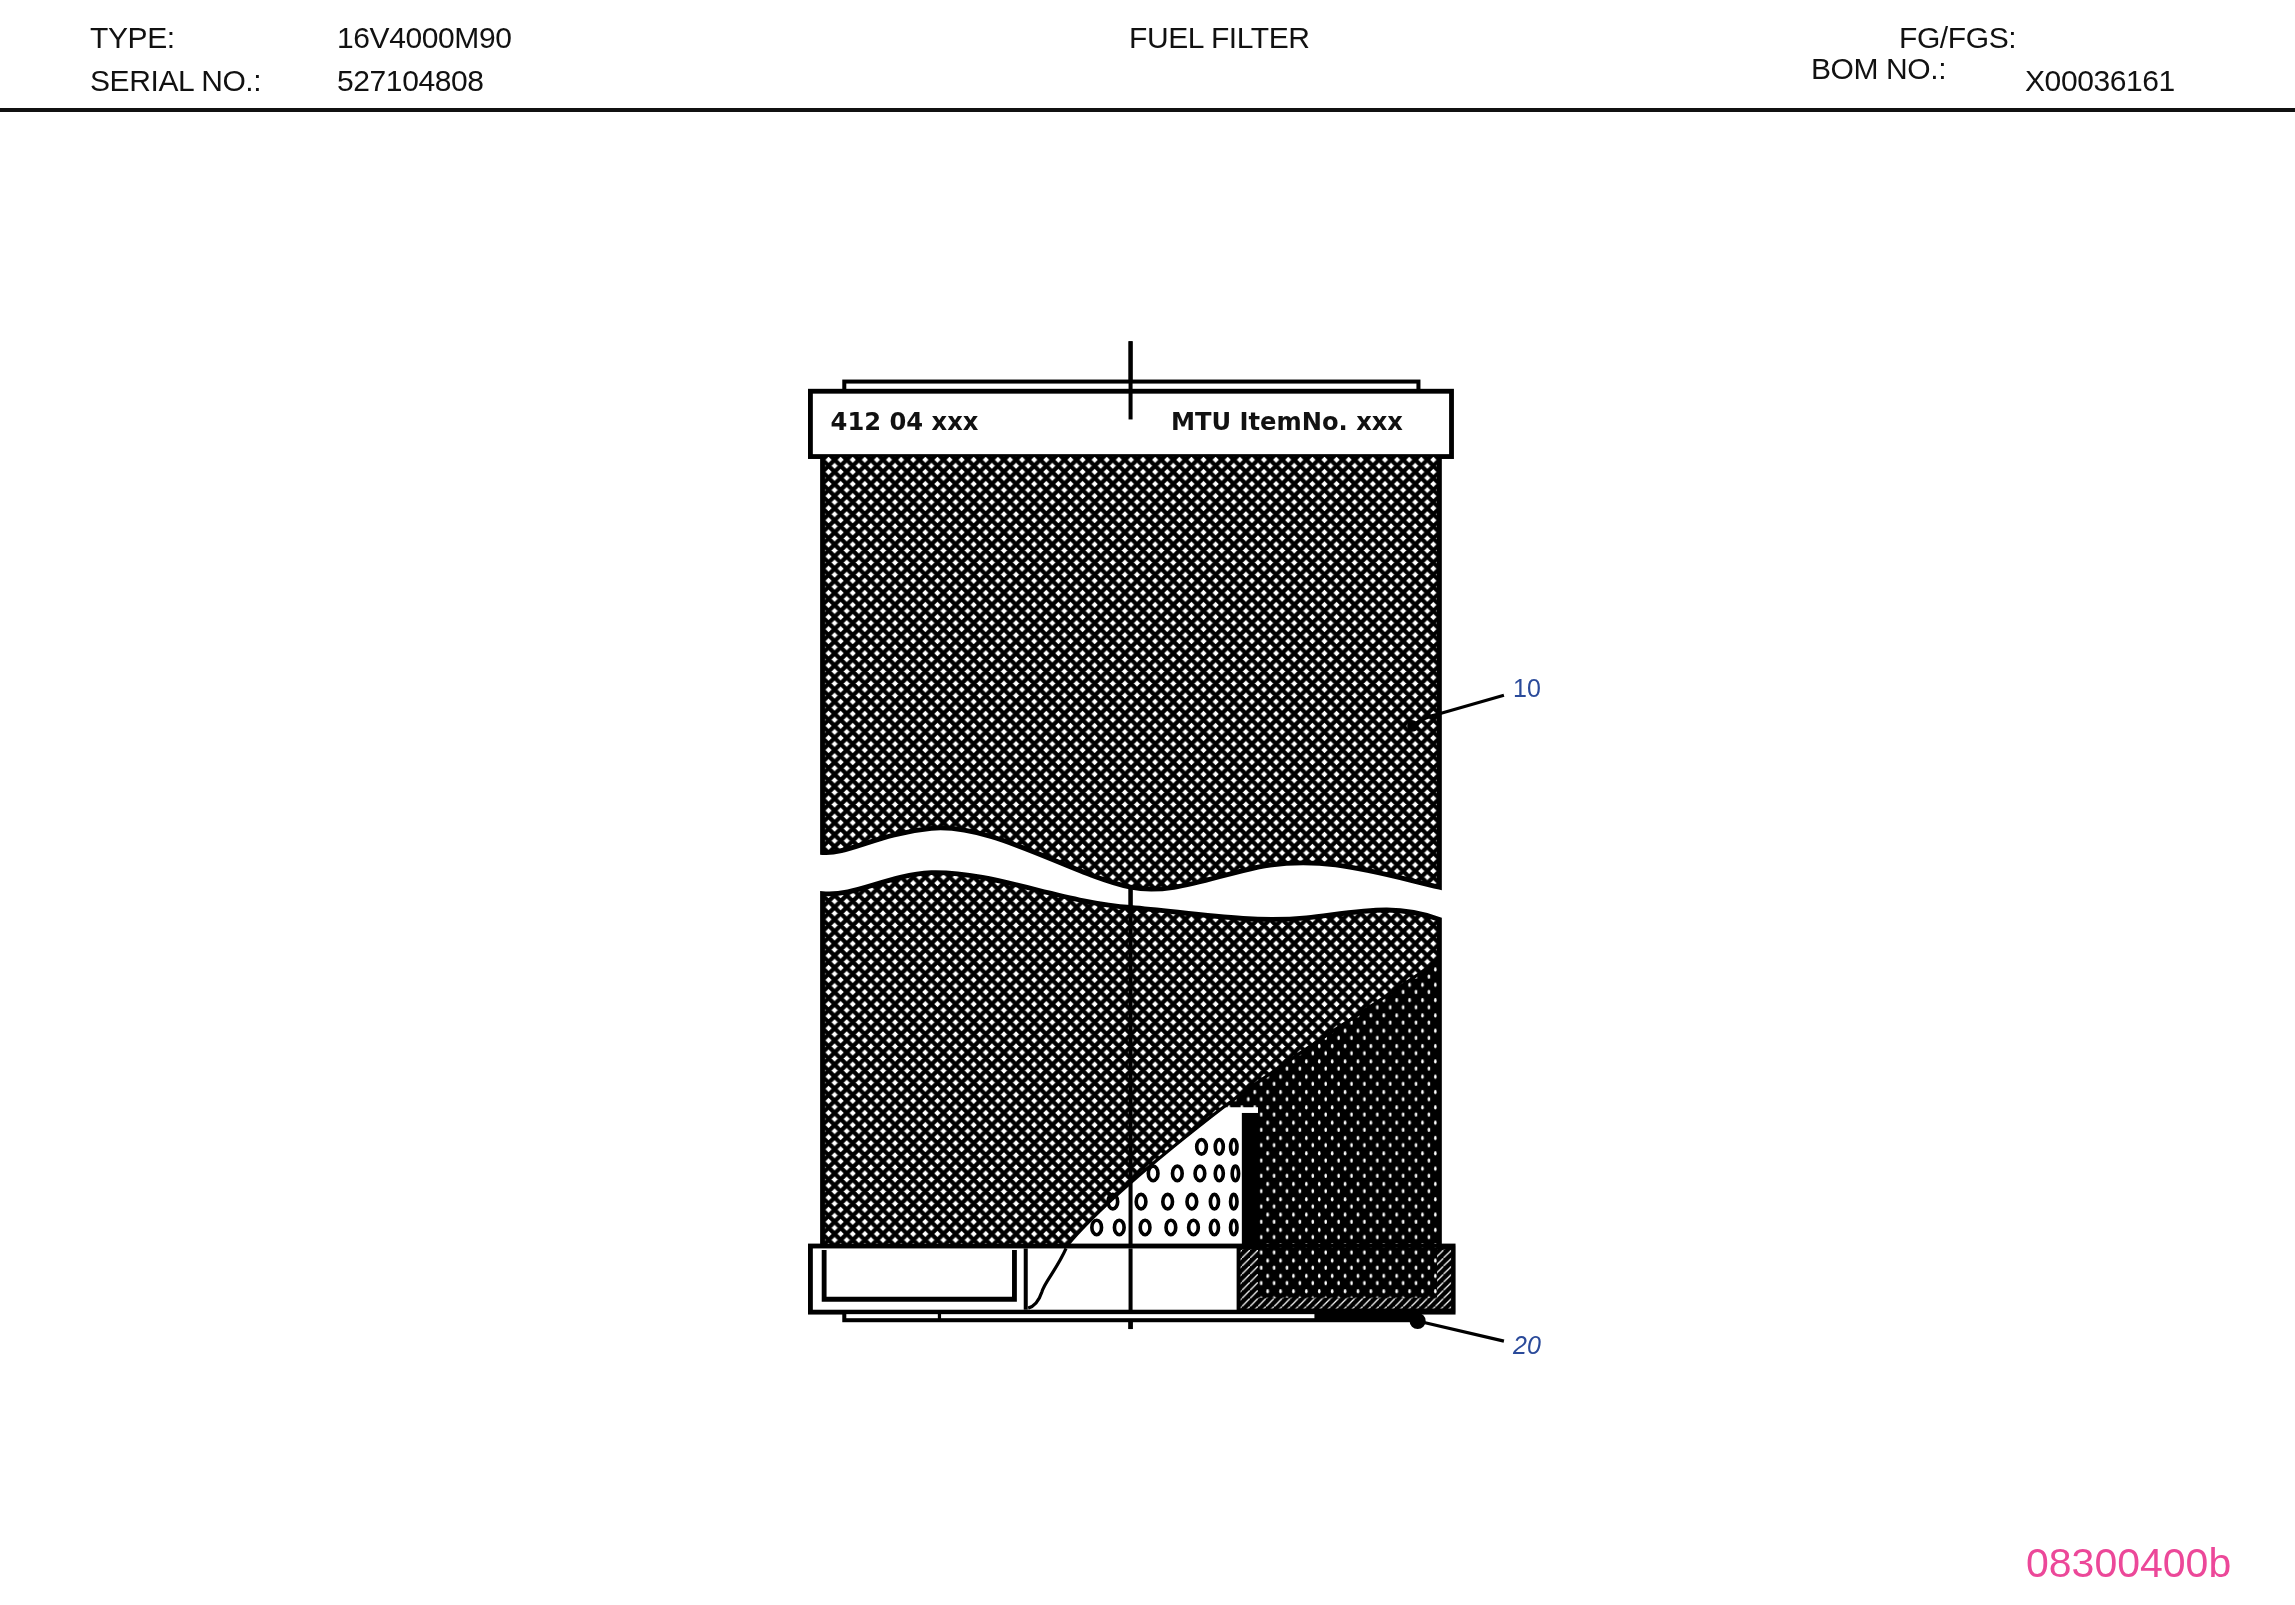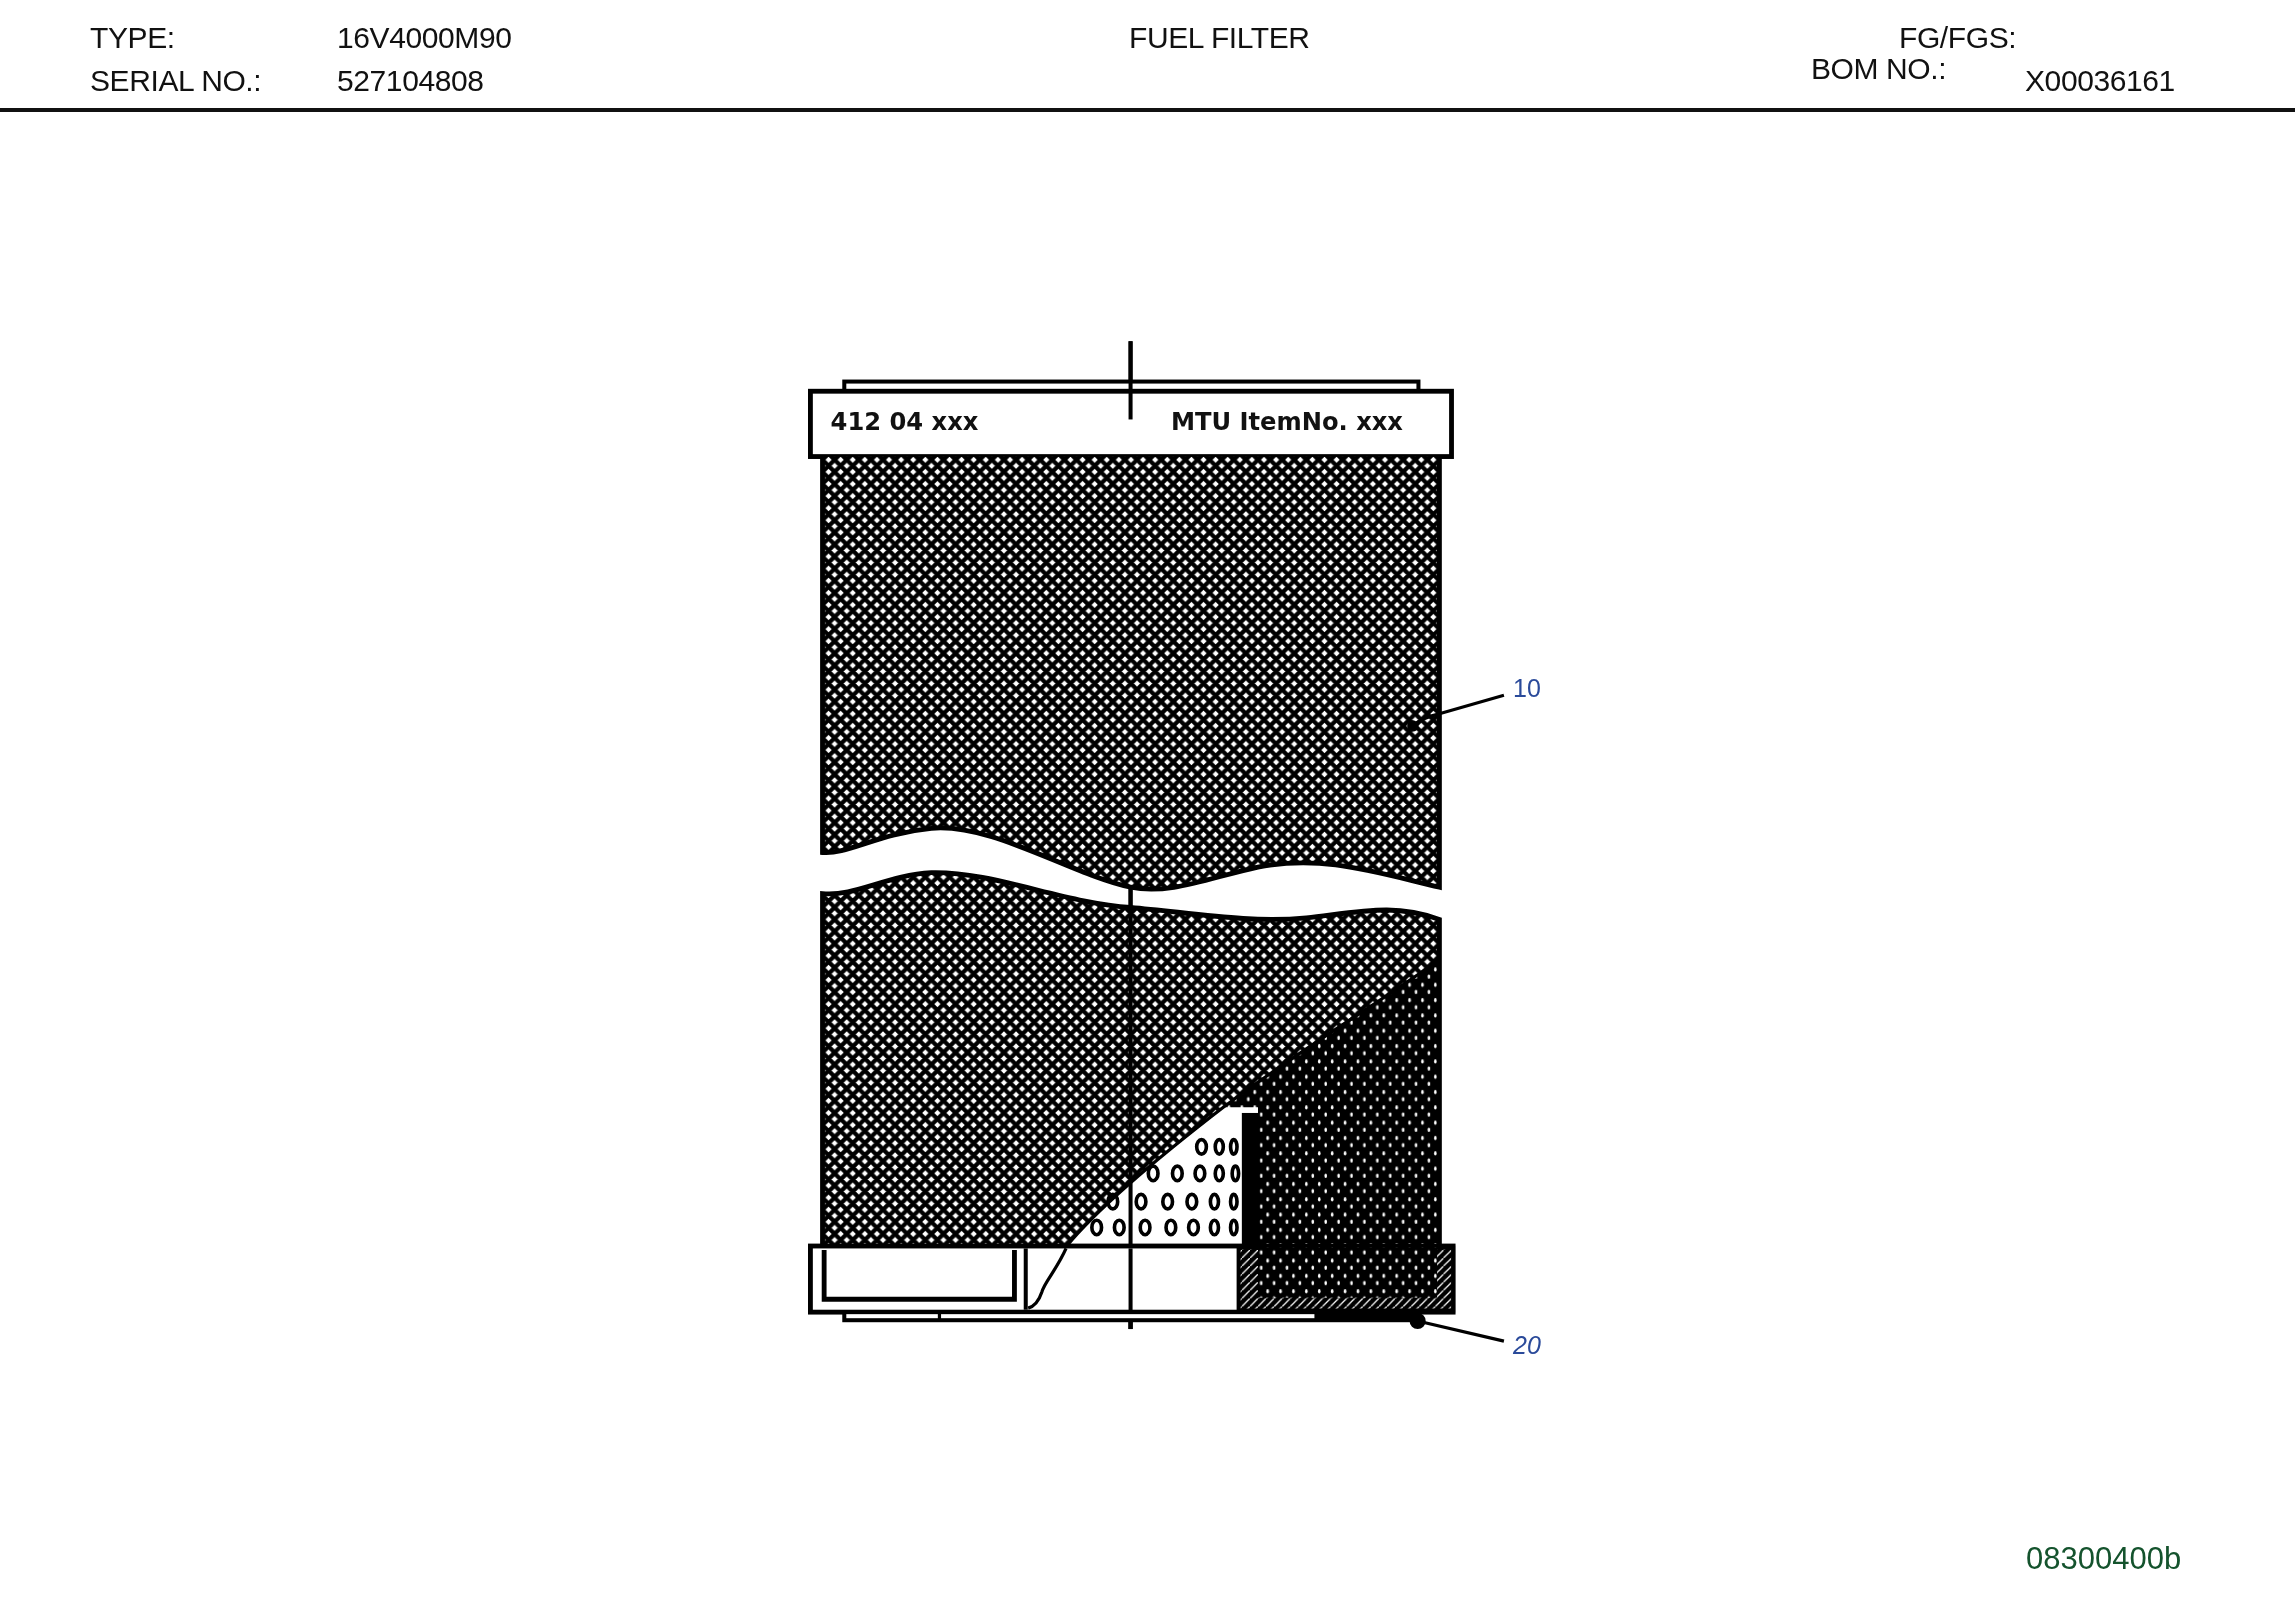--- a/index.html
+++ b/index.html
@@ -1,21 +1,21 @@
 <!DOCTYPE html>
 <html style="font-size:13px"><head>
   <meta charset="utf-8">
   <style>
     html, body { margin: 0; padding: 0; background: #ffffff; }
     body { width: 2295px; height: 1605px; position: relative; overflow: hidden;
            font-family: "Liberation Sans", "DejaVu Sans", sans-serif; color: #111; }
     .hdr-text { position: absolute; font-size: 30px; line-height: 1; white-space: nowrap; letter-spacing: -0.4px; }
     .hdr-line { position: absolute; left: 0; top: 108px; width: 2295px; height: 4px; background: #111; }
     .callout { position: absolute; font-size: 25px; line-height: 1; color: #2a4a9a; }
-    .figure-id { position: absolute; font-size: 31px; line-height: 1; color: #14532d; }
+    .figure-id { position: absolute; font-size: 41px; line-height: 1; color: #ec4899; }
     svg.drawing { position: absolute; left: 0; top: 0; }
     .cap-label { font-family: "DejaVu Sans", sans-serif; font-weight: bold; font-size: 30px; fill: #111; }
   </style>
 </head>
 <body>
 
 <div>
   <div class="hdr-text" style="left:90px; top:23.4px;">TYPE:</div>
   <div class="hdr-text" style="left:337px; top:23.4px;">16V4000M90</div>
   <div class="hdr-text" style="left:90px; top:66px;">SERIAL NO.:</div>

